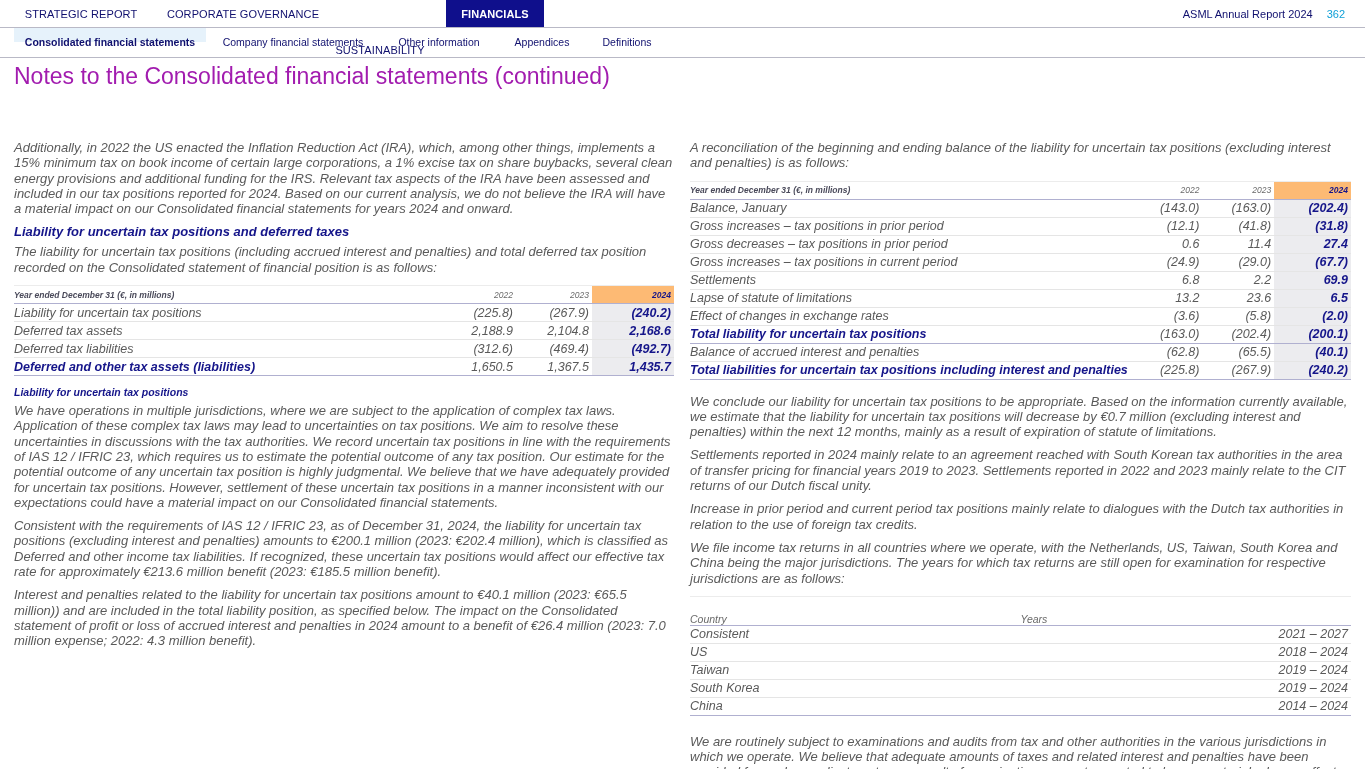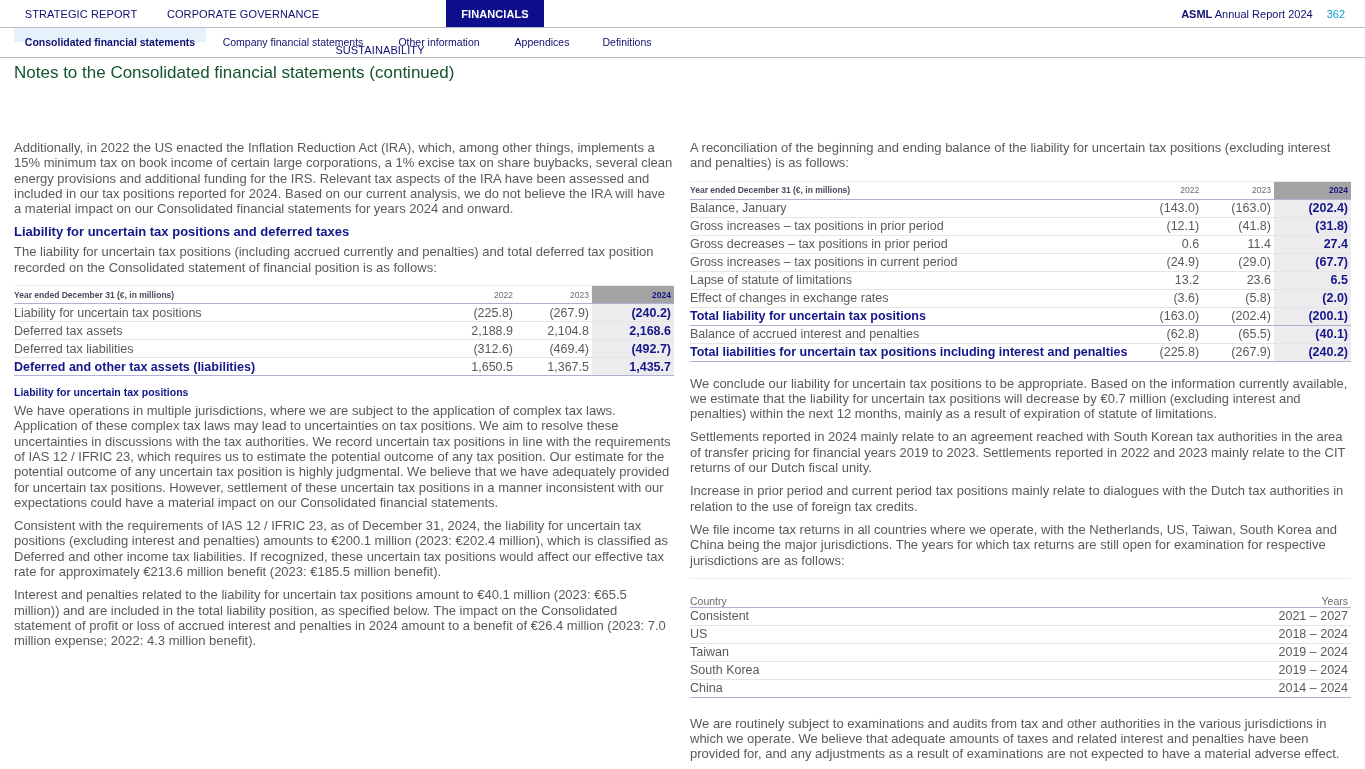--- a/index.html
+++ b/index.html
@@ -4,54 +4,54 @@
 <style>
   * { box-sizing: border-box; margin: 0; padding: 0; }
   html, body { width: 1365px; height: 769px; overflow: hidden; background: #ffffff; }
   body { font-family: "Liberation Sans", sans-serif; color: #5a5a5a; position: relative; }
 
   
   .topnav { position: absolute; left: 0; top: 0; width: 1365px; height: 28px; border-bottom: 1px solid #b9b9c6; }
   .topnav .tab { position: absolute; top: 0; height: 27px; line-height: 29px; font-size: 11px; color: #10106e; text-transform: uppercase; letter-spacing: 0.1px; text-align: center; cursor: pointer; }
   .topnav .tab.active { background: #0f0f8c; color: #ffffff; font-weight: bold; }
   .brand { position: absolute; right: 20px; top: 0; height: 27px; line-height: 29px; font-size: 11px; color: #10106e; }
-  .brand .b1 { font-weight: bold; }
+  .brand .b1 { font-weight: normal; }
   .brand .page { color: #10a0d7; margin-left: 14px; font-weight: normal; }
 
   
   .subnav { position: absolute; left: 0; top: 28px; width: 1365px; height: 30px; border-bottom: 1px solid #b9b9c6; }
   .subnav .tab { position: absolute; top: 0; height: 14px; line-height: 29px; font-size: 10.5px; color: #10106e; text-align: center; cursor: pointer; }
   .subnav .tab.active { background: #e6f2fb; font-weight: bold; }
 
-  .page-title { position: absolute; left: 14px; top: 63px; font-size: 17px; color: #14532d; font-weight: normal; }
-
-  .col { position: absolute; top: 140px; }
+  .page-title { position: absolute; left: 14px; top: 63px; font-size: 23px; color: #a21caf; font-weight: normal; }
+
+  .col { position: absolute; top: 140px; font-style: italic; }
   .col-left { left: 14px; width: 660px; }
   .col-right { left: 690px; width: 661px; }
 
   p.body { font-size: 13px; line-height: 15.3px; color: #5a5a5a; margin-bottom: 8px; }
   h3.sub { font-size: 13px; font-weight: bold; color: #15158a; margin: 6px 0 5px 0; line-height: 15px; }
   h4.sub-sm { font-size: 10.5px; font-weight: bold; color: #15158a; margin: 10px 0 4px 0; line-height: 13px; }
 
   table.fin { width: 100%; border-collapse: collapse; margin-top: 10px; }
   table.fin th { font-size: 8.5px; font-weight: normal; color: #6a6a6a; height: 18px; text-align: right; vertical-align: middle; border-top: 1px solid #ececec; border-bottom: 1px solid #b0b0d0; padding: 0 3px; }
   table.fin th.lbl { text-align: left; font-weight: bold; color: #4a4a5a; padding-left: 0; }
-  table.fin th.hl { background: #a3a3a3; color: #15158a; font-weight: bold; }
+  table.fin th.hl { background: #fdba74; color: #15158a; font-weight: bold; }
   table.fin td { font-size: 12.5px; color: #5a5a5a; height: 18px; text-align: right; vertical-align: middle; border-bottom: 1px solid #e5e5e5; padding: 0 3px; white-space: nowrap; }
   table.fin td.lbl { text-align: left; padding-left: 0; }
   table.fin td.hl { background: #ececef; color: #15158a; font-weight: bold; }
   table.fin tr.total td.lbl { color: #15158a; font-weight: bold; }
   table.fin tr.total td { border-top: 1px solid #b0b0d0; border-bottom: 1px solid #b0b0d0; }
   table.fin col.c1 { width: 76px; }
   table.fin col.c2 { width: 76px; }
   table.fin col.c3 { width: 82px; }
 
   table.countries { width: 100%; border-collapse: collapse; margin-top: 10px; margin-bottom: 18px; }
   table.countries th { font-size: 10.5px; font-weight: normal; color: #6a6a6a; height: 18px; text-align: left; border-top: 1px solid #ececec; border-bottom: 1px solid #b0b0d0; padding: 16px 3px 0 0; }
-  table.countries th.r { text-align: right; }
+  table.countries th.r { }
   table.countries td { font-size: 12.5px; color: #5a5a5a; height: 18px; border-bottom: 1px solid #e5e5e5; padding: 0 3px 0 0; }
   table.countries td.r { text-align: right; }
   table.countries tr.last td { border-bottom: 1px solid #b0b0d0; }
 </style>
 </head>
 <body>
 
 <div class="topnav">
   <div class="tab" style="left:162px;width:162px;">CORPORATE GOVERNANCE</div>
   <div class="tab" style="left:0;width:162px;">STRATEGIC REPORT</div>
@@ -68,21 +68,21 @@
   <div class="tab" style="left:380px;width:118px;">Other information</div>
   <div class="tab" style="left:498px;width:88px;">Appendices</div>
   <div class="tab" style="left:586px;width:82px;">Definitions</div>
 </div>
 
 <h1 class="page-title">Notes to the Consolidated financial statements (continued)</h1>
 
 <div class="col col-left">
   <p class="body">Additionally, in 2022 the US enacted the Inflation Reduction Act (IRA), which, among other things, implements a 15% minimum tax on book income of certain large corporations, a 1% excise tax on share buybacks, several clean energy provisions and additional funding for the IRS. Relevant tax aspects of the IRA have been assessed and included in our tax positions reported for 2024. Based on our current analysis, we do not believe the IRA will have a material impact on our Consolidated financial statements for years 2024 and onward.</p>
   <h3 class="sub">Liability for uncertain tax positions and deferred taxes</h3>
-  <p class="body">The liability for uncertain tax positions (including accrued currently and penalties) and total deferred tax position recorded on the Consolidated statement of financial position is as follows:</p>
+  <p class="body">The liability for uncertain tax positions (including accrued interest and penalties) and total deferred tax position recorded on the Consolidated statement of financial position is as follows:</p>
 
   <table class="fin" style="margin-top:10px;margin-bottom:4px;">
     <colgroup>
         <col>
         <col class="c1">
         <col class="c2">
         <col class="c3">
       </colgroup>
     <thead>
       <tr>
@@ -163,20 +163,26 @@
         <td>11.4</td>
         <td class="hl">27.4</td>
       </tr>
       <tr>
         <td class="lbl">Gross increases – tax positions in current period</td>
         <td>(24.9)</td>
         <td>(29.0)</td>
         <td class="hl">(67.7)</td>
       </tr>
       <tr>
+        <td class="lbl">Settlements</td>
+        <td>6.8</td>
+        <td>2.2</td>
+        <td class="hl">69.9</td>
+      </tr>
+      <tr>
         <td class="lbl">Lapse of statute of limitations</td>
         <td>13.2</td>
         <td>23.6</td>
         <td class="hl">6.5</td>
       </tr>
       <tr>
         <td class="lbl">Effect of changes in exchange rates</td>
         <td>(3.6)</td>
         <td>(5.8)</td>
         <td class="hl">(2.0)</td>

